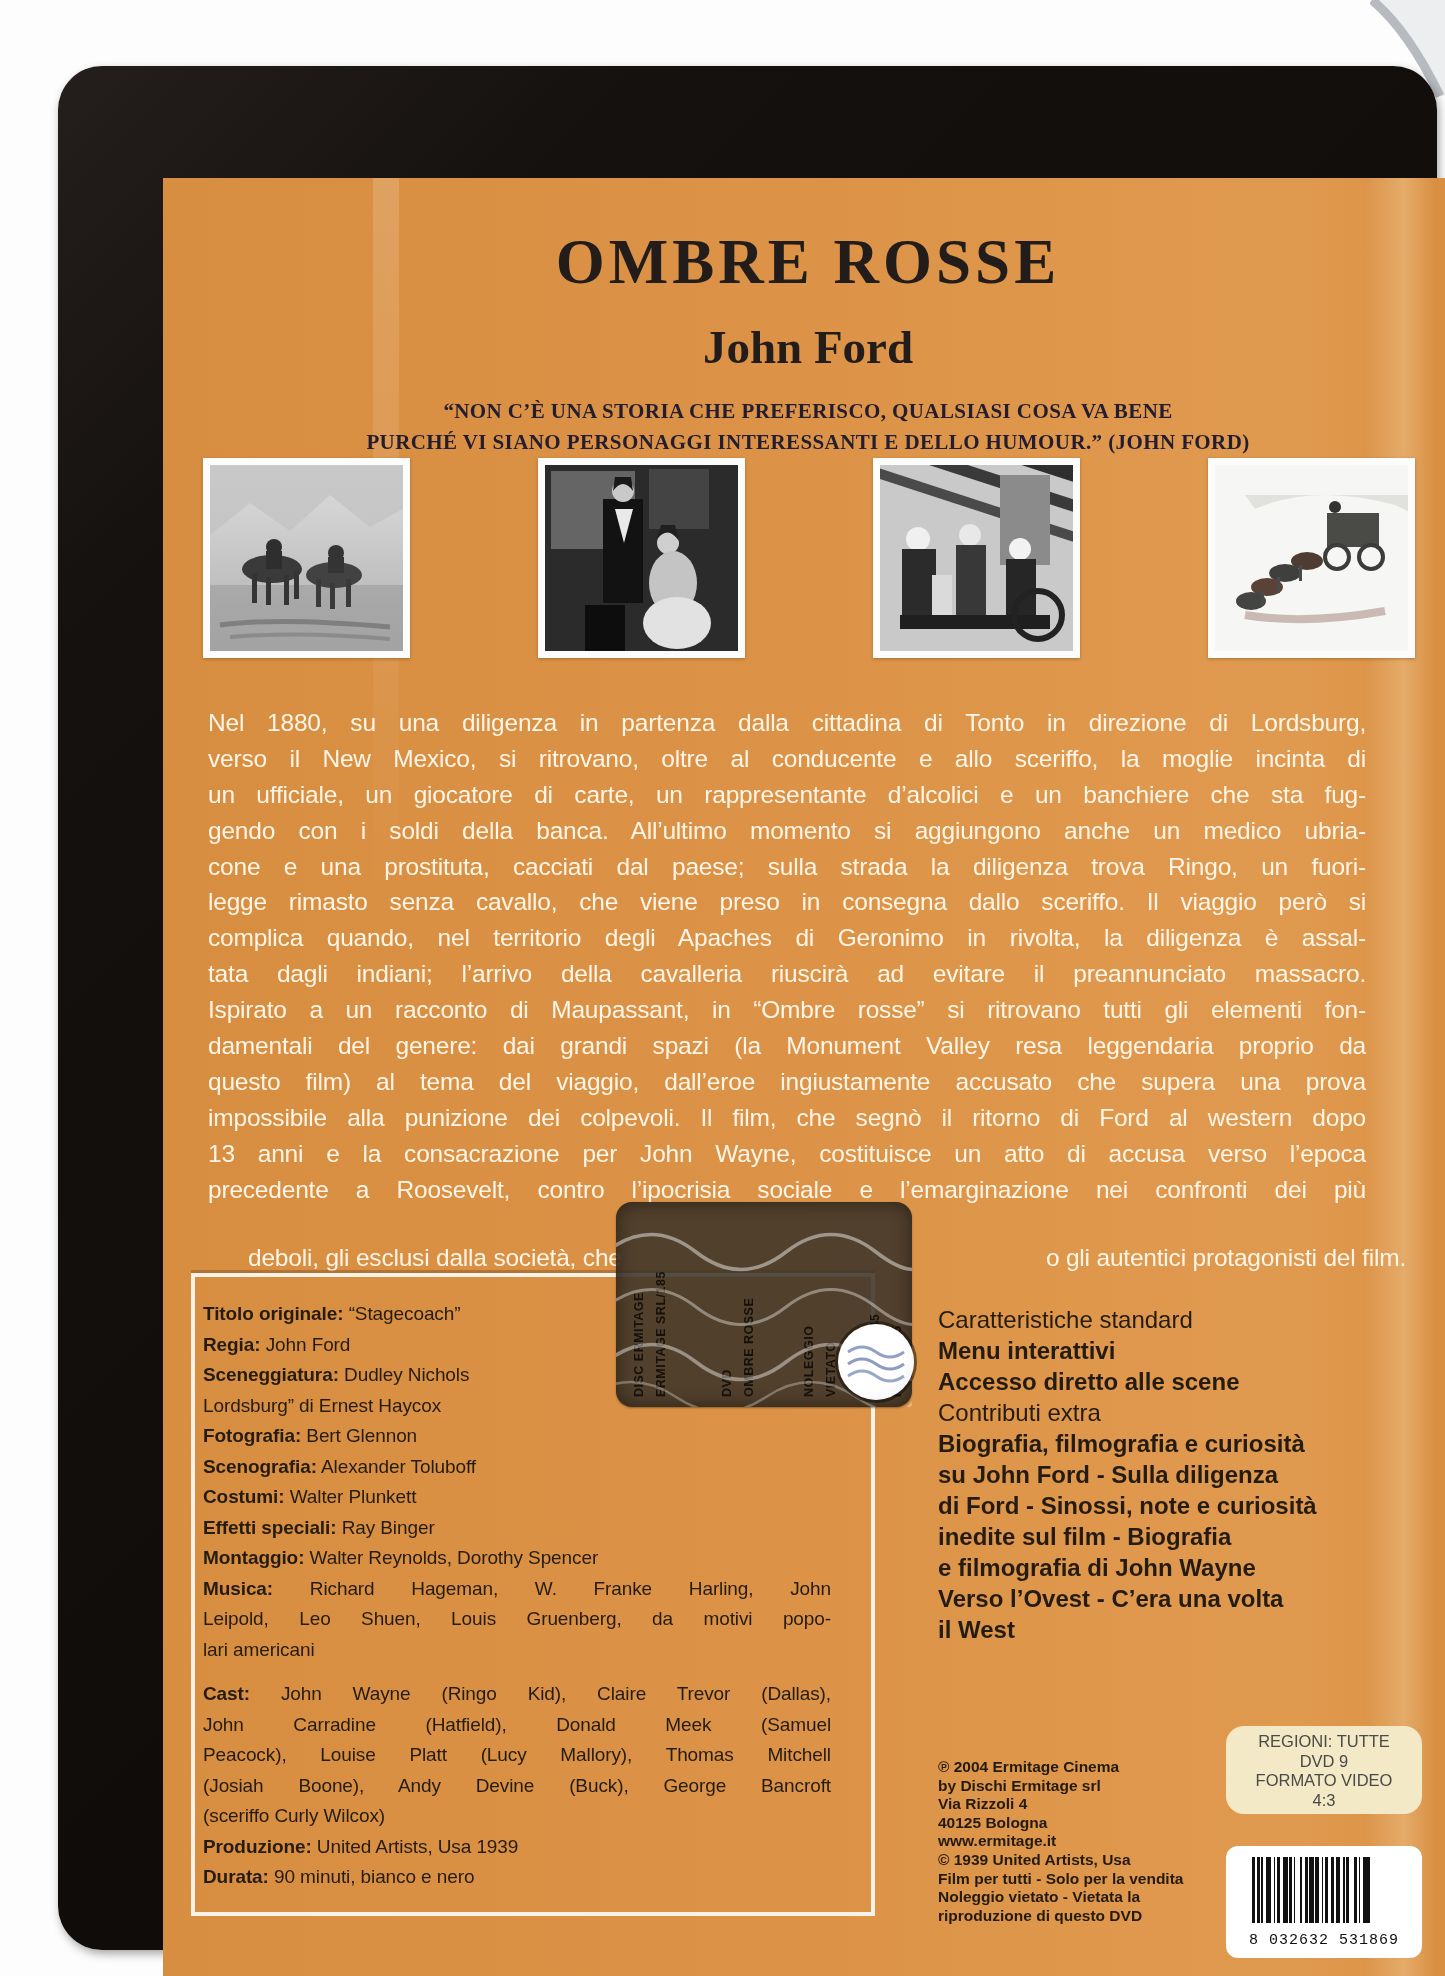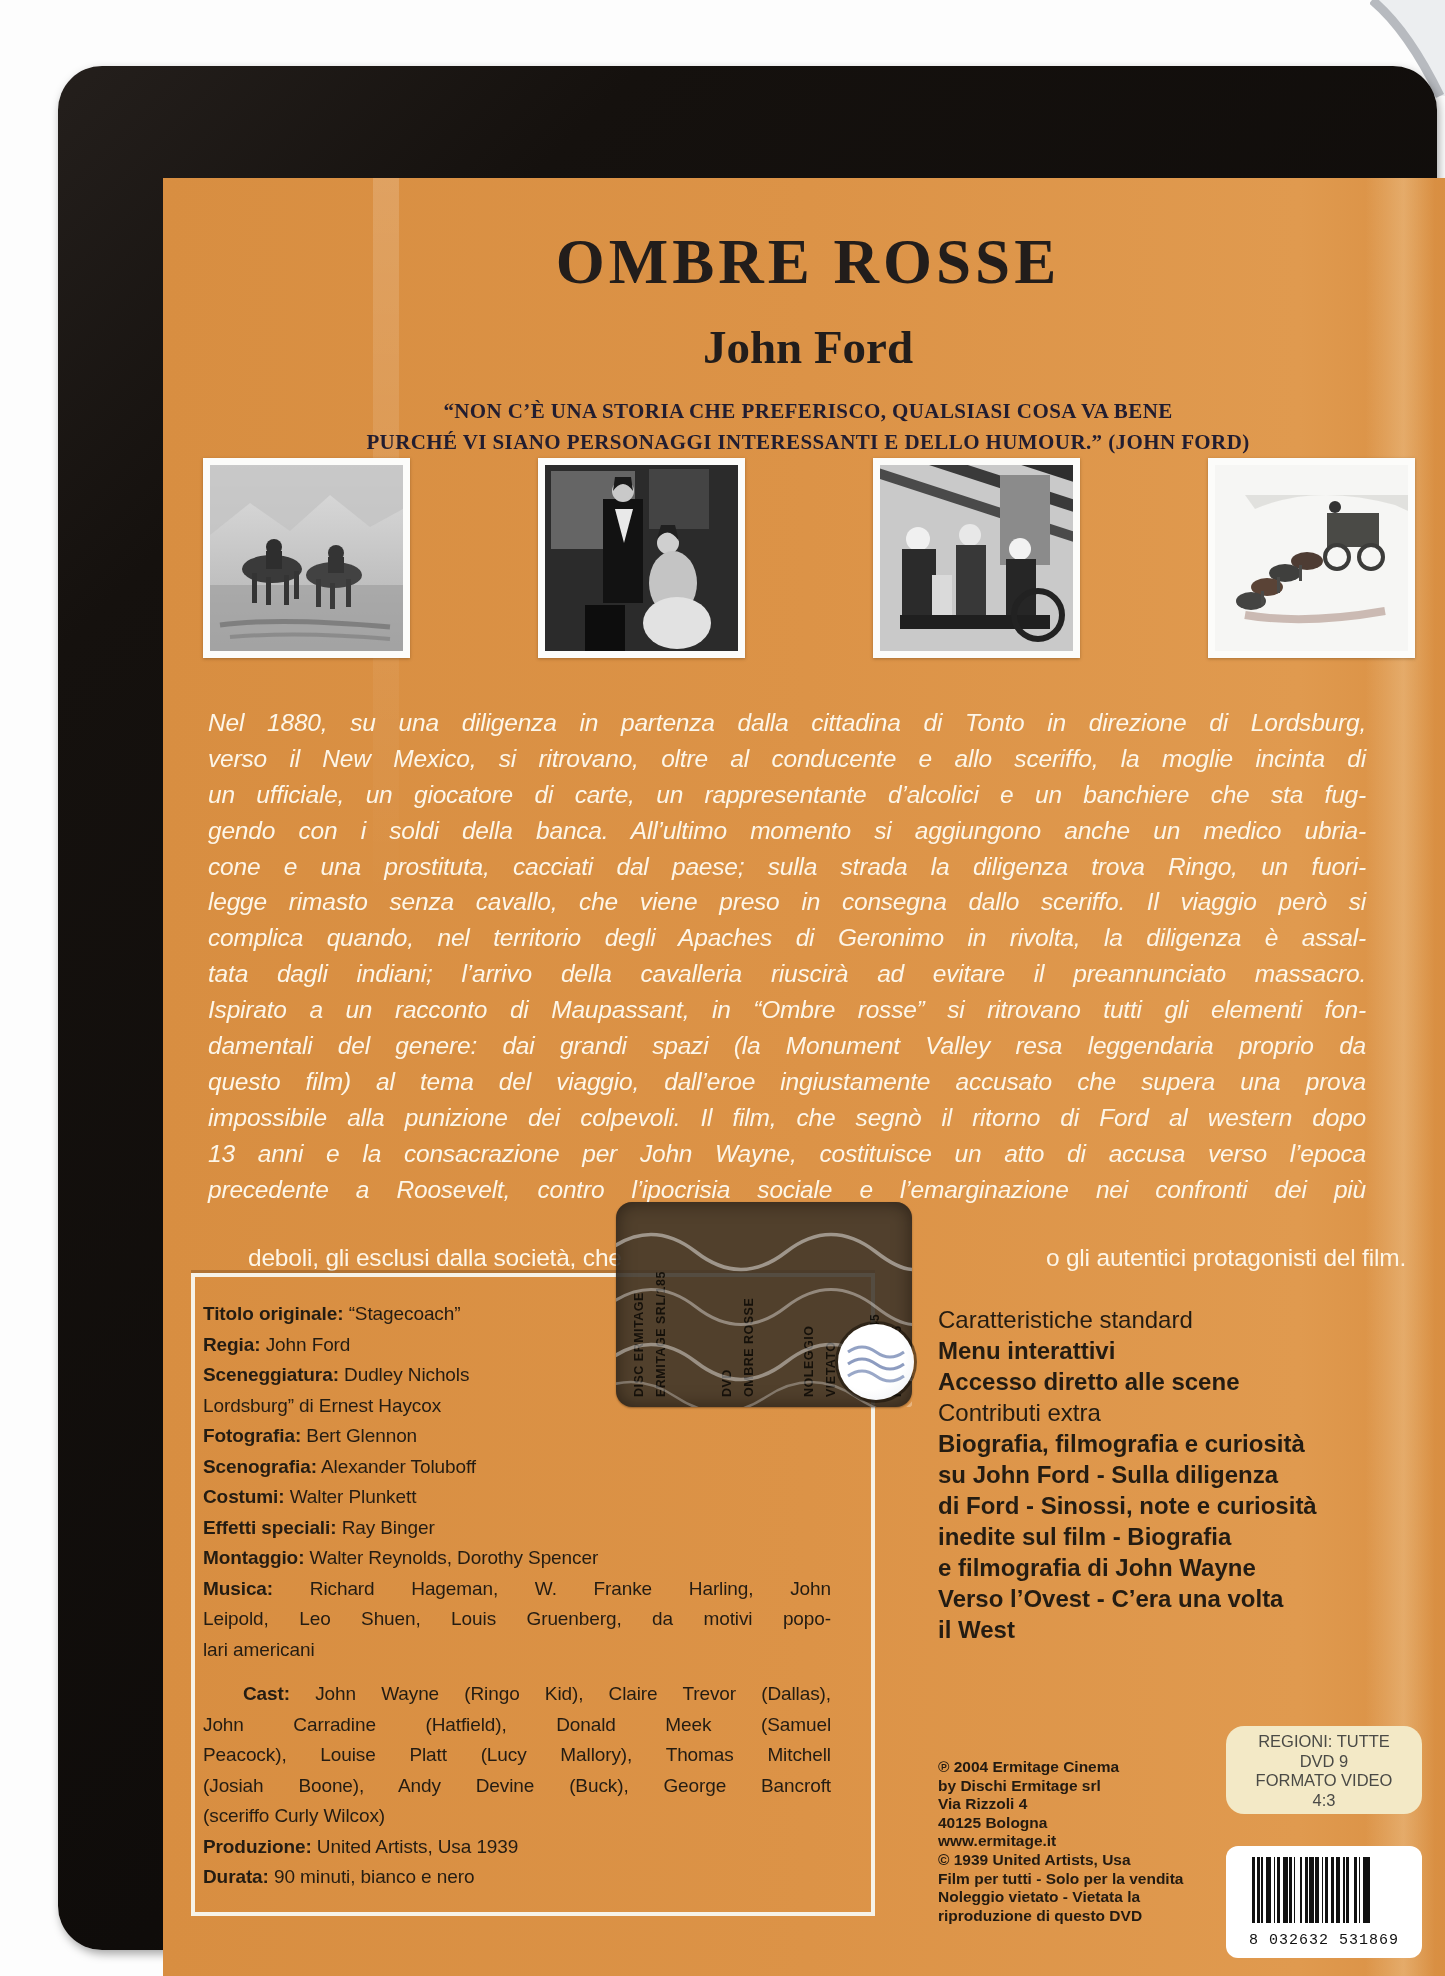--- a/index.html
+++ b/index.html
@@ -33,33 +33,33 @@
   
   .photos{position:absolute;left:40px;top:280px;width:1212px;height:202px;}
   .photo{position:absolute;top:0;width:207px;height:200px;background:#fcfcfa;
          box-shadow:0 1px 3px rgba(70,40,10,.35);padding:0;}
   .photo svg{position:absolute;left:7px;top:7px;width:193px;height:186px;display:block;}
   .p1{left:0;} .p2{left:335px;} .p3{left:670px;} .p4{left:1005px;}
 
   
   .synopsis{position:absolute;left:45px;top:527px;width:1158px;color:#fdf6e8;
             font-size:24.5px;letter-spacing:-.2px;font-weight:400;}
-  .sy-line{height:35.9px;line-height:35.9px;white-space:nowrap;text-align:justify;text-align-last:justify;overflow:visible;font-style:italic;}
+  .sy-line{height:35.9px;line-height:35.9px;white-space:nowrap;text-align:justify;text-align-last:justify;overflow:visible;}
   .sy-last{height:35.9px;line-height:35.9px;display:flex;justify-content:space-between;white-space:nowrap;}
 
   
   .credits-box{position:absolute;left:28px;top:1095px;width:684px;height:643px;
                border:4px solid #f7f3e8;box-shadow:0 -3px 0 rgba(86,52,20,.3);
                box-sizing:border-box;}
   .credits{position:absolute;left:8px;top:22px;width:628px;color:#241c12;
            font-size:19px;letter-spacing:-.1px;}
   .cr-line{height:30.5px;line-height:30.5px;white-space:nowrap;}
   .cr-line b{font-weight:700;}
   .cr-line.justify{text-align:justify;text-align-last:justify;}
-  .cr-line.gap{margin-top:14px;margin-left:40px;}
+  .cr-line.gap{margin-top:14px;}
 
   
   .features{position:absolute;left:775px;top:1126px;width:520px;color:#241c12;font-size:24px;}
   .ft-line{height:31px;line-height:31px;font-weight:400;white-space:nowrap;}
   .ft-line.bold{font-weight:700;}
 
   
   .publisher{position:absolute;left:775px;top:1580px;width:330px;color:#231a10;
              font-size:15.5px;font-weight:700;line-height:18.6px;}
   .pub-line{white-space:nowrap;}

